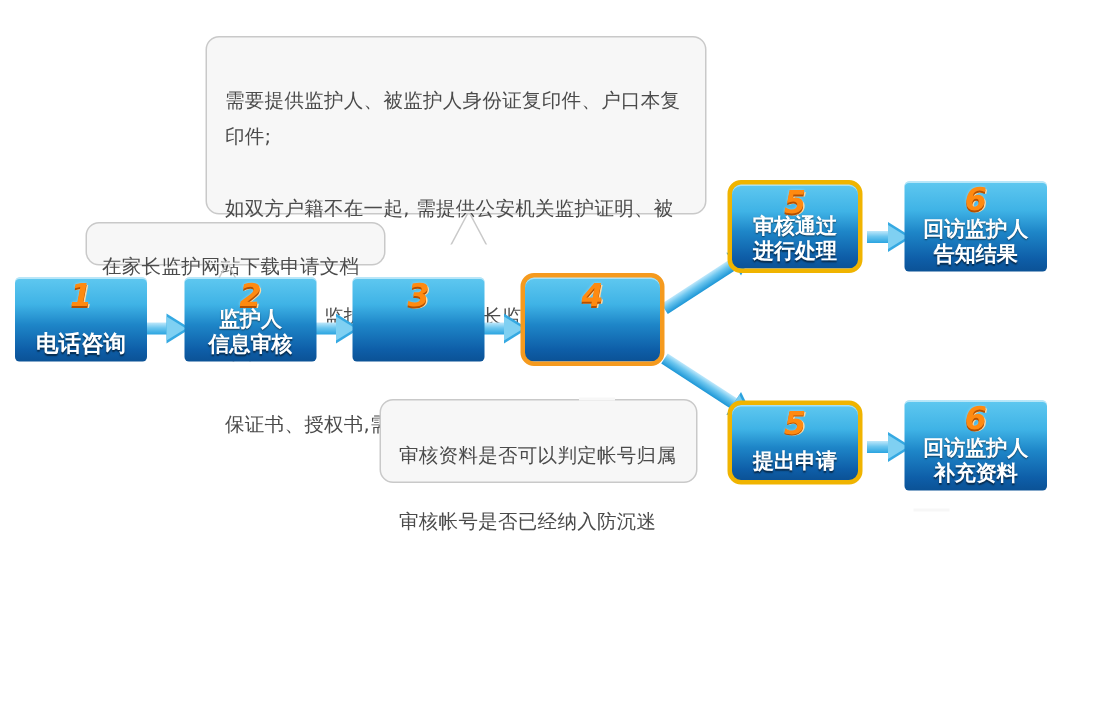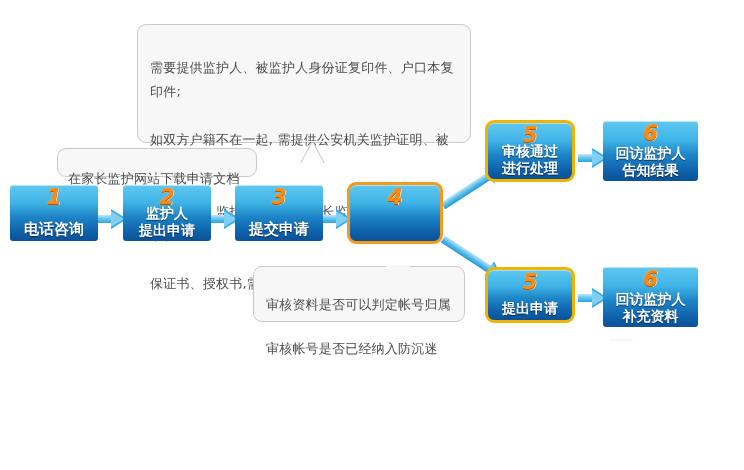--- a/index.html
+++ b/index.html
@@ -270,26 +270,25 @@
   </div>
 
   <div class="node" style="left:10px; top:185px; width:88px; height:56px;">
     <div class="node-num">1</div>
     <div class="node-label">电话咨询</div>
   </div>
 
   <div class="node" style="left:123px; top:185px; width:88px; height:56px;">
     <div class="node-num">2</div>
     <div class="node-label two">监护人
-提出申请</div>
+信息审核</div>
   </div>
 
   <div class="node" style="left:235px; top:185px; width:88px; height:56px;">
     <div class="node-num">3</div>
-    <div class="node-label">提交申请</div>
   </div>
 
   <div class="node hl" style="left:347px; top:182px; width:96px; height:62px;">
     <div class="node-num">4</div>
   </div>
 
   <div class="node hl-yellow" style="left:485px; top:120px; width:90px; height:62px;">
     <div class="node-num">5</div>
     <div class="node-label two">审核通过
 进行处理</div>

